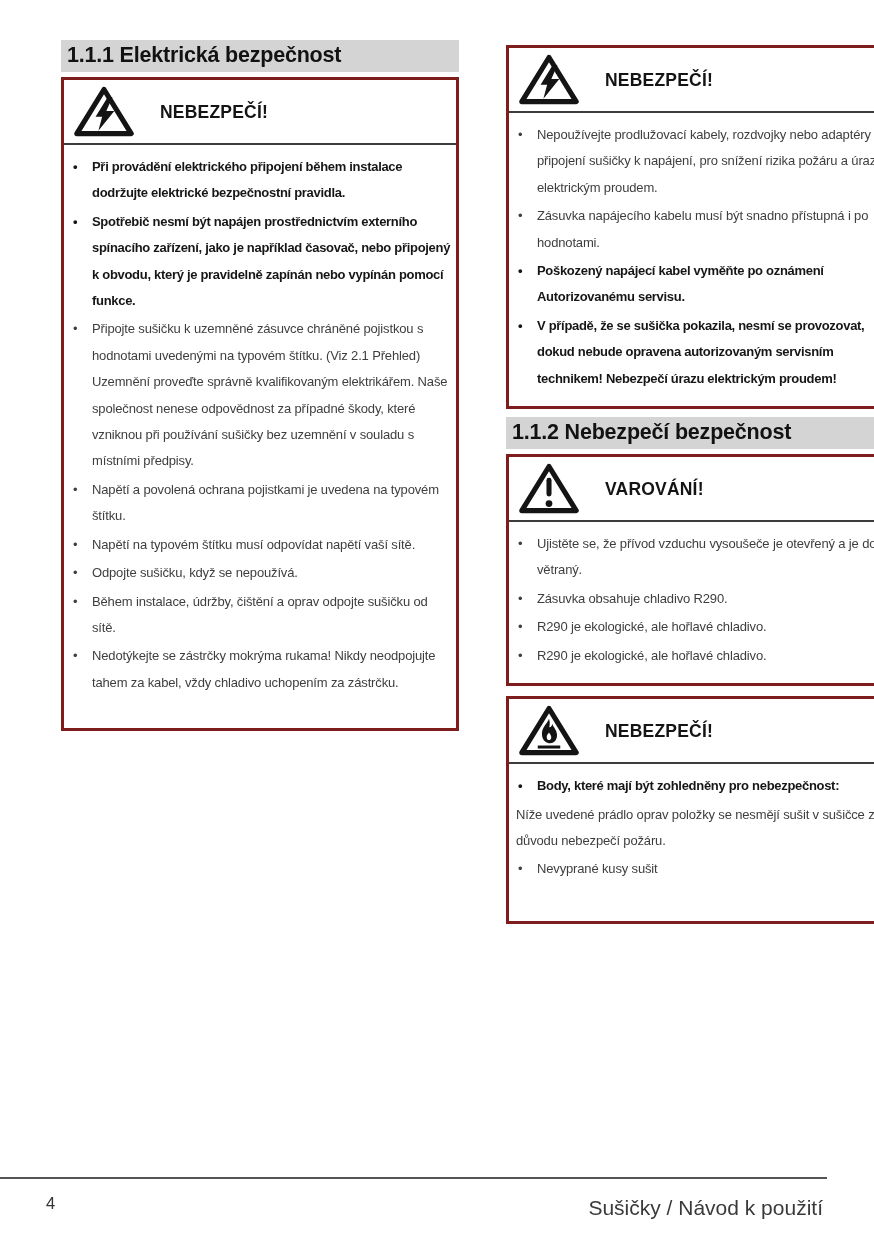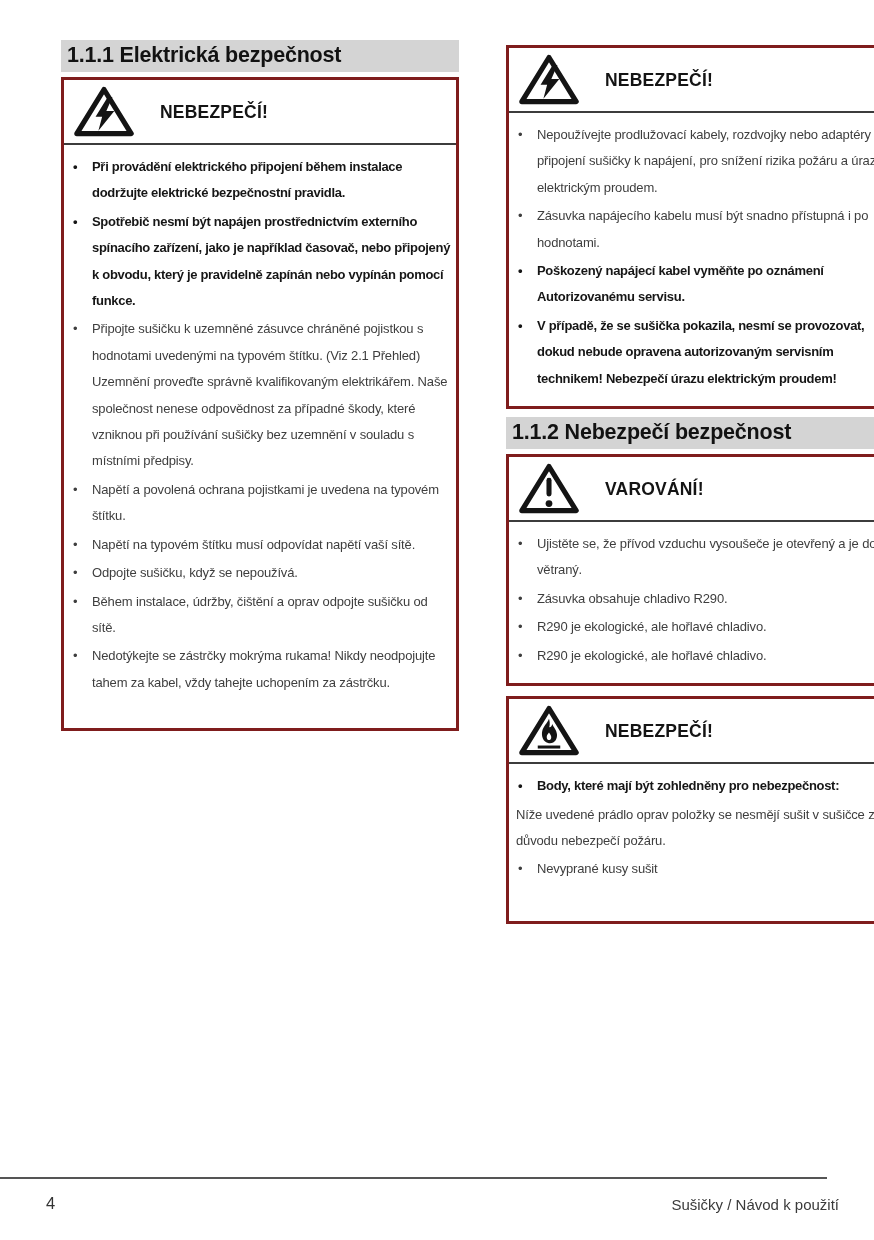--- a/index.html
+++ b/index.html
@@ -85,22 +85,22 @@
   }
   .footer-pageno {
     position:absolute;
     left:46px; top:1194px;
     font-size:16.5px;
     color:#333333;
   }
   .footer-doctitle {
     position:absolute;
     top:1196px;
-    right:35px;
-    font-size:15px;
+    right:51px;
+    font-size:21px;
     color:#3a3a3a;
   }
 </style>
 </head>
 <body>
 
 <svg width="0" height="0" style="position:absolute" aria-hidden="true">
   <defs>
     <g id="tri-electric">
       <path d="M32 4 L61 51 L3 51 Z" fill="#ffffff" stroke="#141414" stroke-width="5.5" stroke-linejoin="round"></path>
@@ -136,21 +136,21 @@
       </div>
       <div class="warnbox-body left-box-body">
         <ul class="warn-list">
           <li class="bold">Při provádění elektrického připojení během instalace dodržujte elektrické bezpečnostní pravidla.</li>
           <li class="bold">Spotřebič nesmí být napájen prostřednictvím externího spínacího zařízení, jako je například časovač, nebo připojený k obvodu, který je pravidelně zapínán nebo vypínán pomocí funkce.</li>
           <li>Připojte sušičku k uzemněné zásuvce chráněné pojistkou s hodnotami uvedenými na typovém štítku. (Viz 2.1 Přehled) Uzemnění proveďte správně kvalifikovaným elektrikářem. Naše společnost nenese odpovědnost za případné škody, které vzniknou při používání sušičky bez uzemnění v souladu s místními předpisy.</li>
           <li>Napětí a povolená ochrana pojistkami je uvedena na typovém štítku.</li>
           <li>Napětí na typovém štítku musí odpovídat napětí vaší sítě.</li>
           <li>Odpojte sušičku, když se nepoužívá.</li>
           <li>Během instalace, údržby, čištění a oprav odpojte sušičku od sítě.</li>
-          <li>Nedotýkejte se zástrčky mokrýma rukama! Nikdy neodpojujte tahem za kabel, vždy tahejte uchopením za zástrčku.</li>
+          <li>Nedotýkejte se zástrčky mokrýma rukama! Nikdy neodpojujte tahem za kabel, vždy chladivo uchopením za zástrčku.</li>
         </ul>
       </div>
     </div>
   </div>
 
   <div class="col col-right">
 
     <div class="warnbox first-box">
       <div class="warnbox-header">
         <span class="warn-icon">

